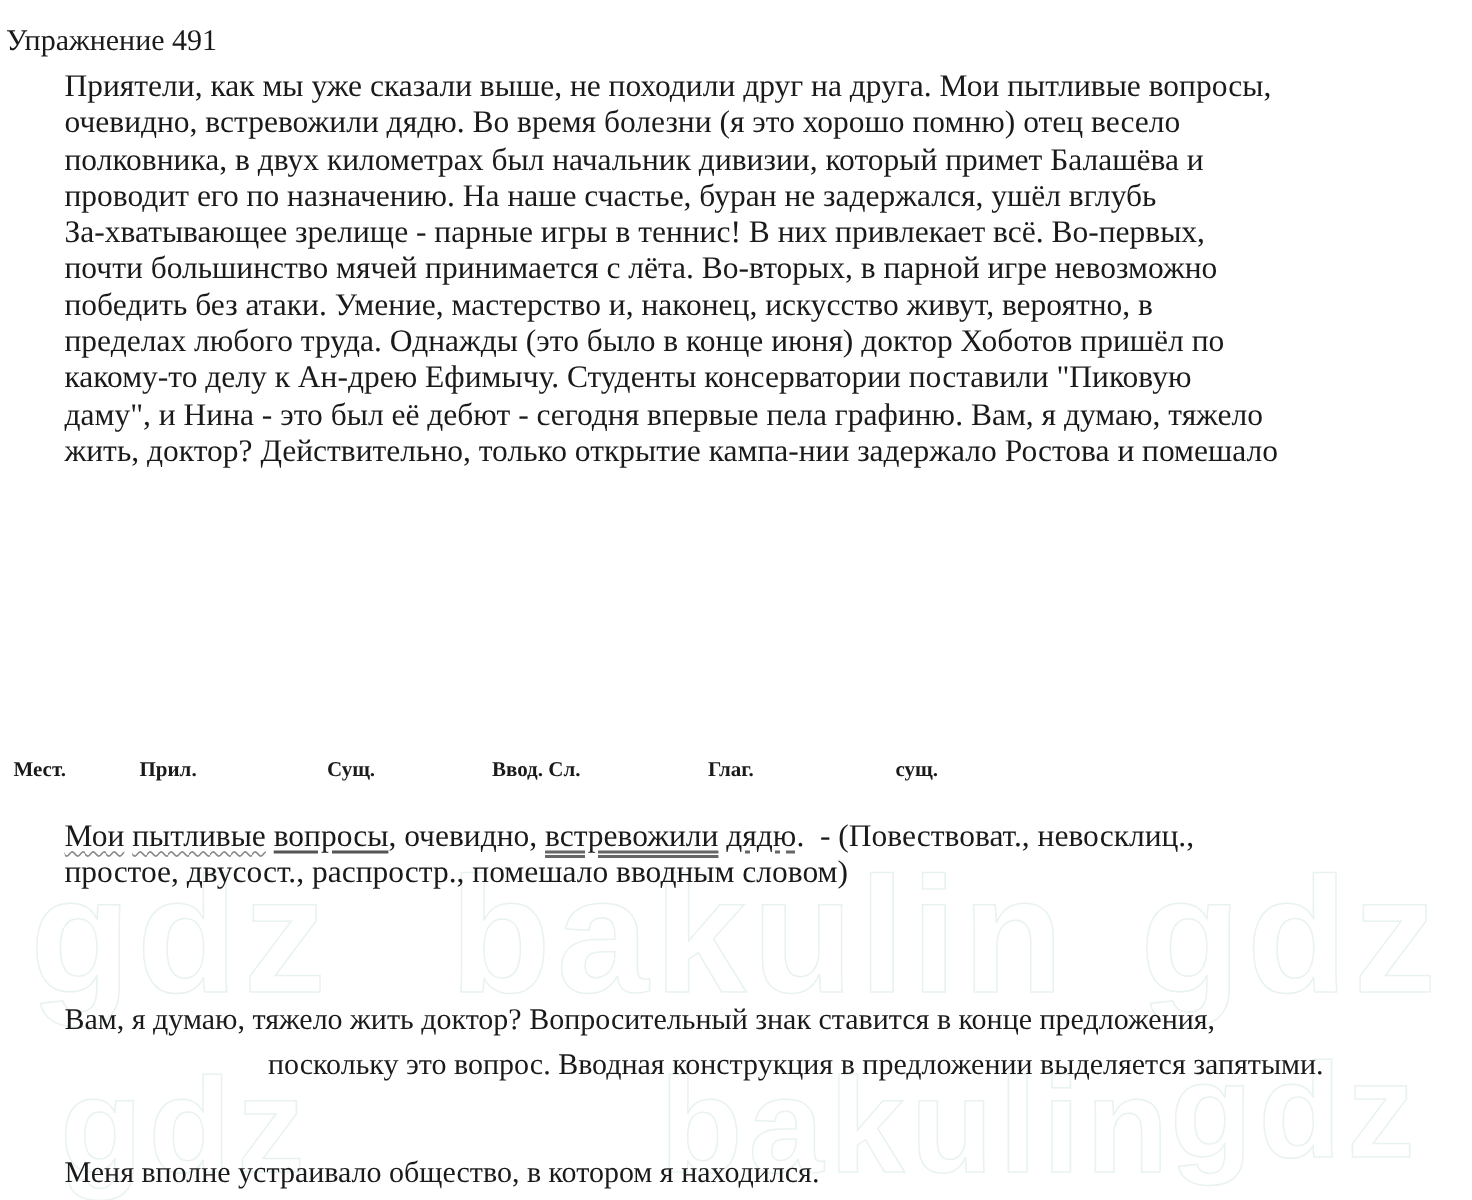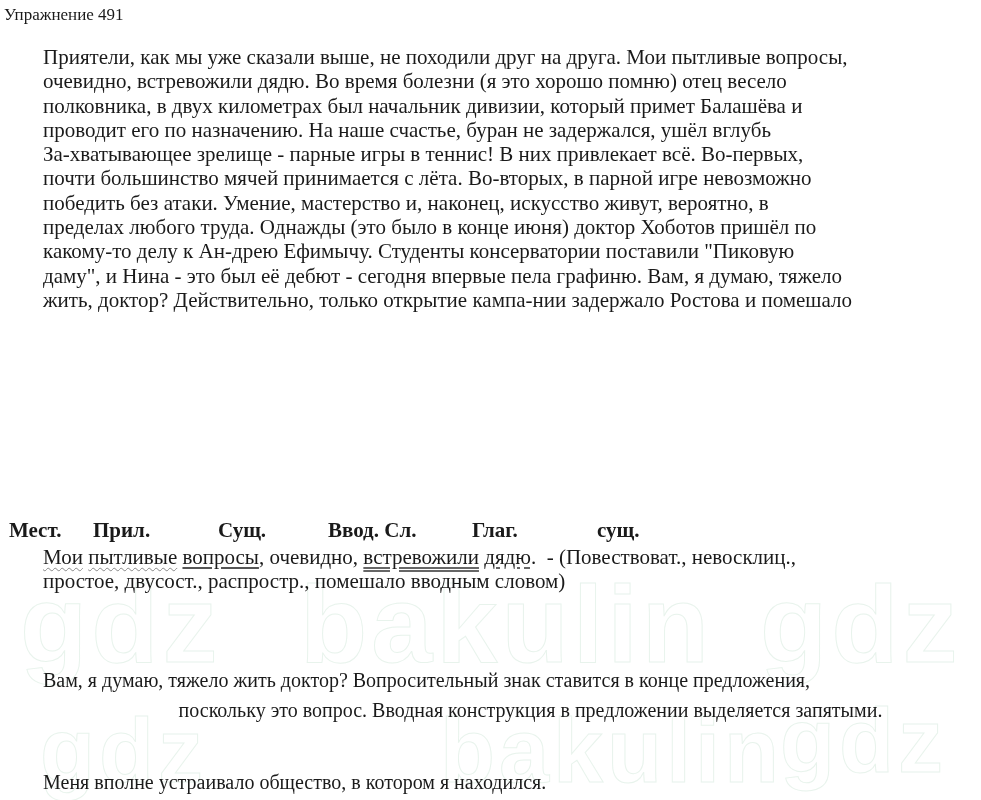--- a/index.html
+++ b/index.html
@@ -11,31 +11,31 @@
   }
   .watermarks { position: absolute; inset: 0; pointer-events: none; z-index: 0; }
   .wm {
     position: absolute; font-family: "Liberation Sans", "DejaVu Sans", sans-serif;
     font-weight: 700; color: transparent;
     -webkit-text-stroke: 1px rgba(190, 220, 200, 0.35);
     letter-spacing: 4px;
   }
   .content { position: relative; z-index: 1; }
   .title {
-    position: absolute; left: 4px; top: 0px;
-    font-size: 17px; line-height: 30px;
+    position: absolute; left: 4px; top: 12px;
+    font-size: 20px; line-height: 30px;
   }
   .para {
     position: absolute; left: 15px; width: 975px;
     font-size: 21px; line-height: 24.3px; margin-left: 28px;
   }
   .p-main { top: 45px; }
   .pos-row {
-    position: absolute; top: 518px; left: 0; width: 935px; height: 26px;
-    font-weight: 700; font-size: 21px;
+    position: absolute; top: 506px; left: 0; width: 935px; height: 26px;
+    font-weight: 700; font-size: 14px;
   }
   .pos-row span { position: absolute; top: 0; }
   .analysis { top: 545px; }
   .explain { top: 665px; font-size: 20px; }
   .last { top: 770px; font-size: 20px; }
   .u-single { text-decoration: underline; text-decoration-color: #555; text-underline-offset: 3px; }
   .u-wavy { text-decoration: underline wavy; text-decoration-color: #888; text-underline-offset: 3px; text-decoration-thickness: 1px; }
   .u-double { text-decoration: underline double; text-decoration-color: #666; text-underline-offset: 3px; }
   .u-dash { text-decoration: underline dashed; text-decoration-color: #666; text-underline-offset: 3px; }
 </style>

